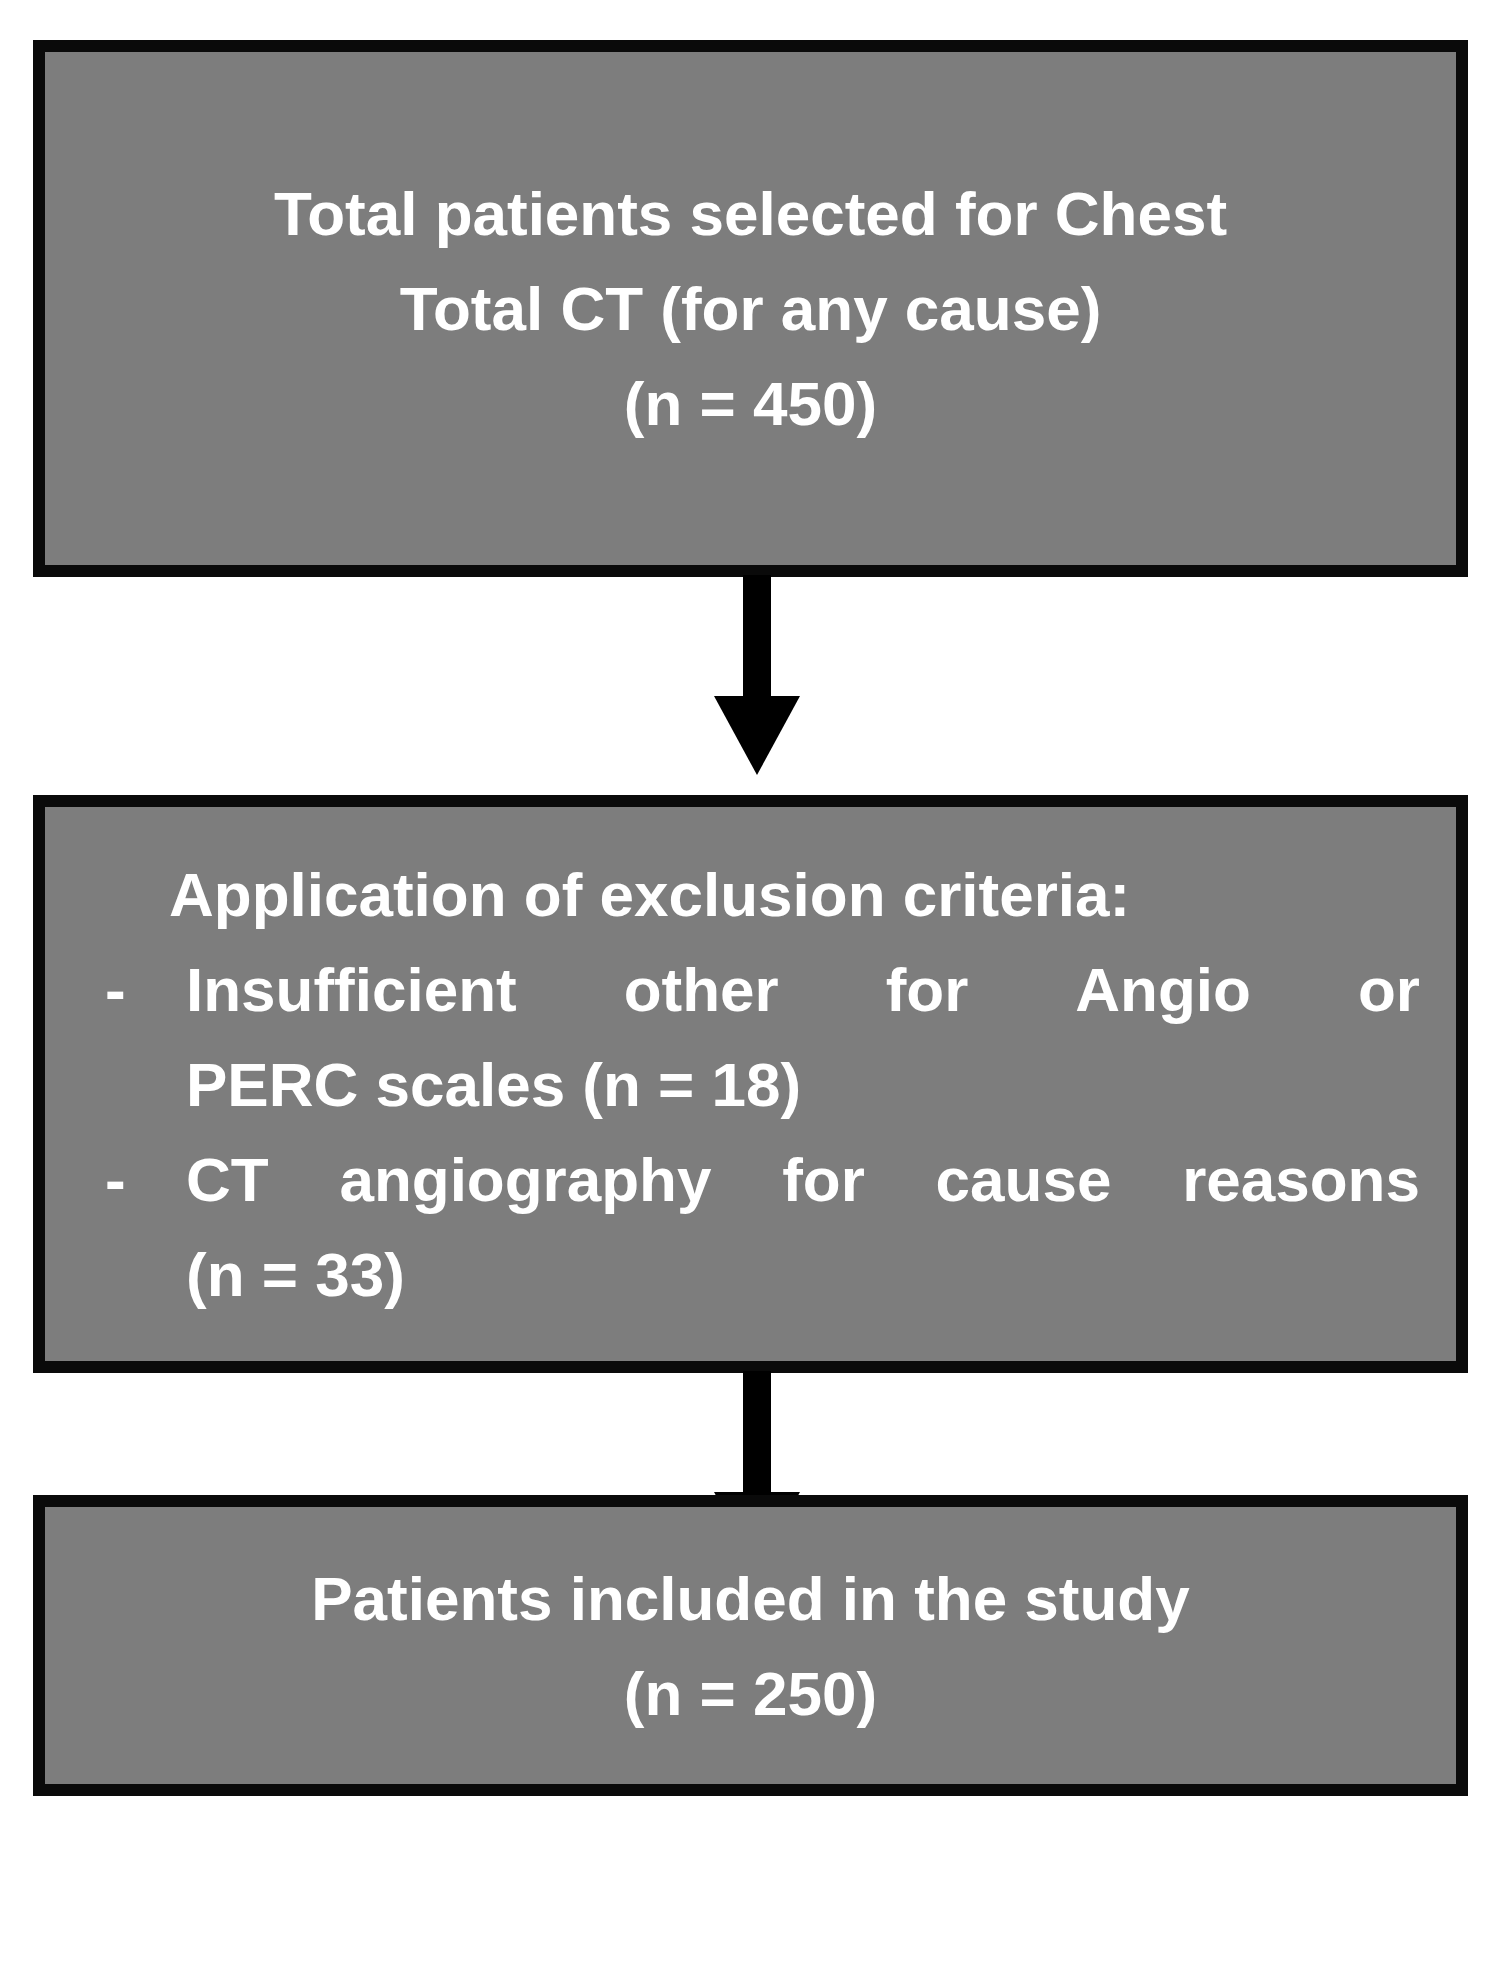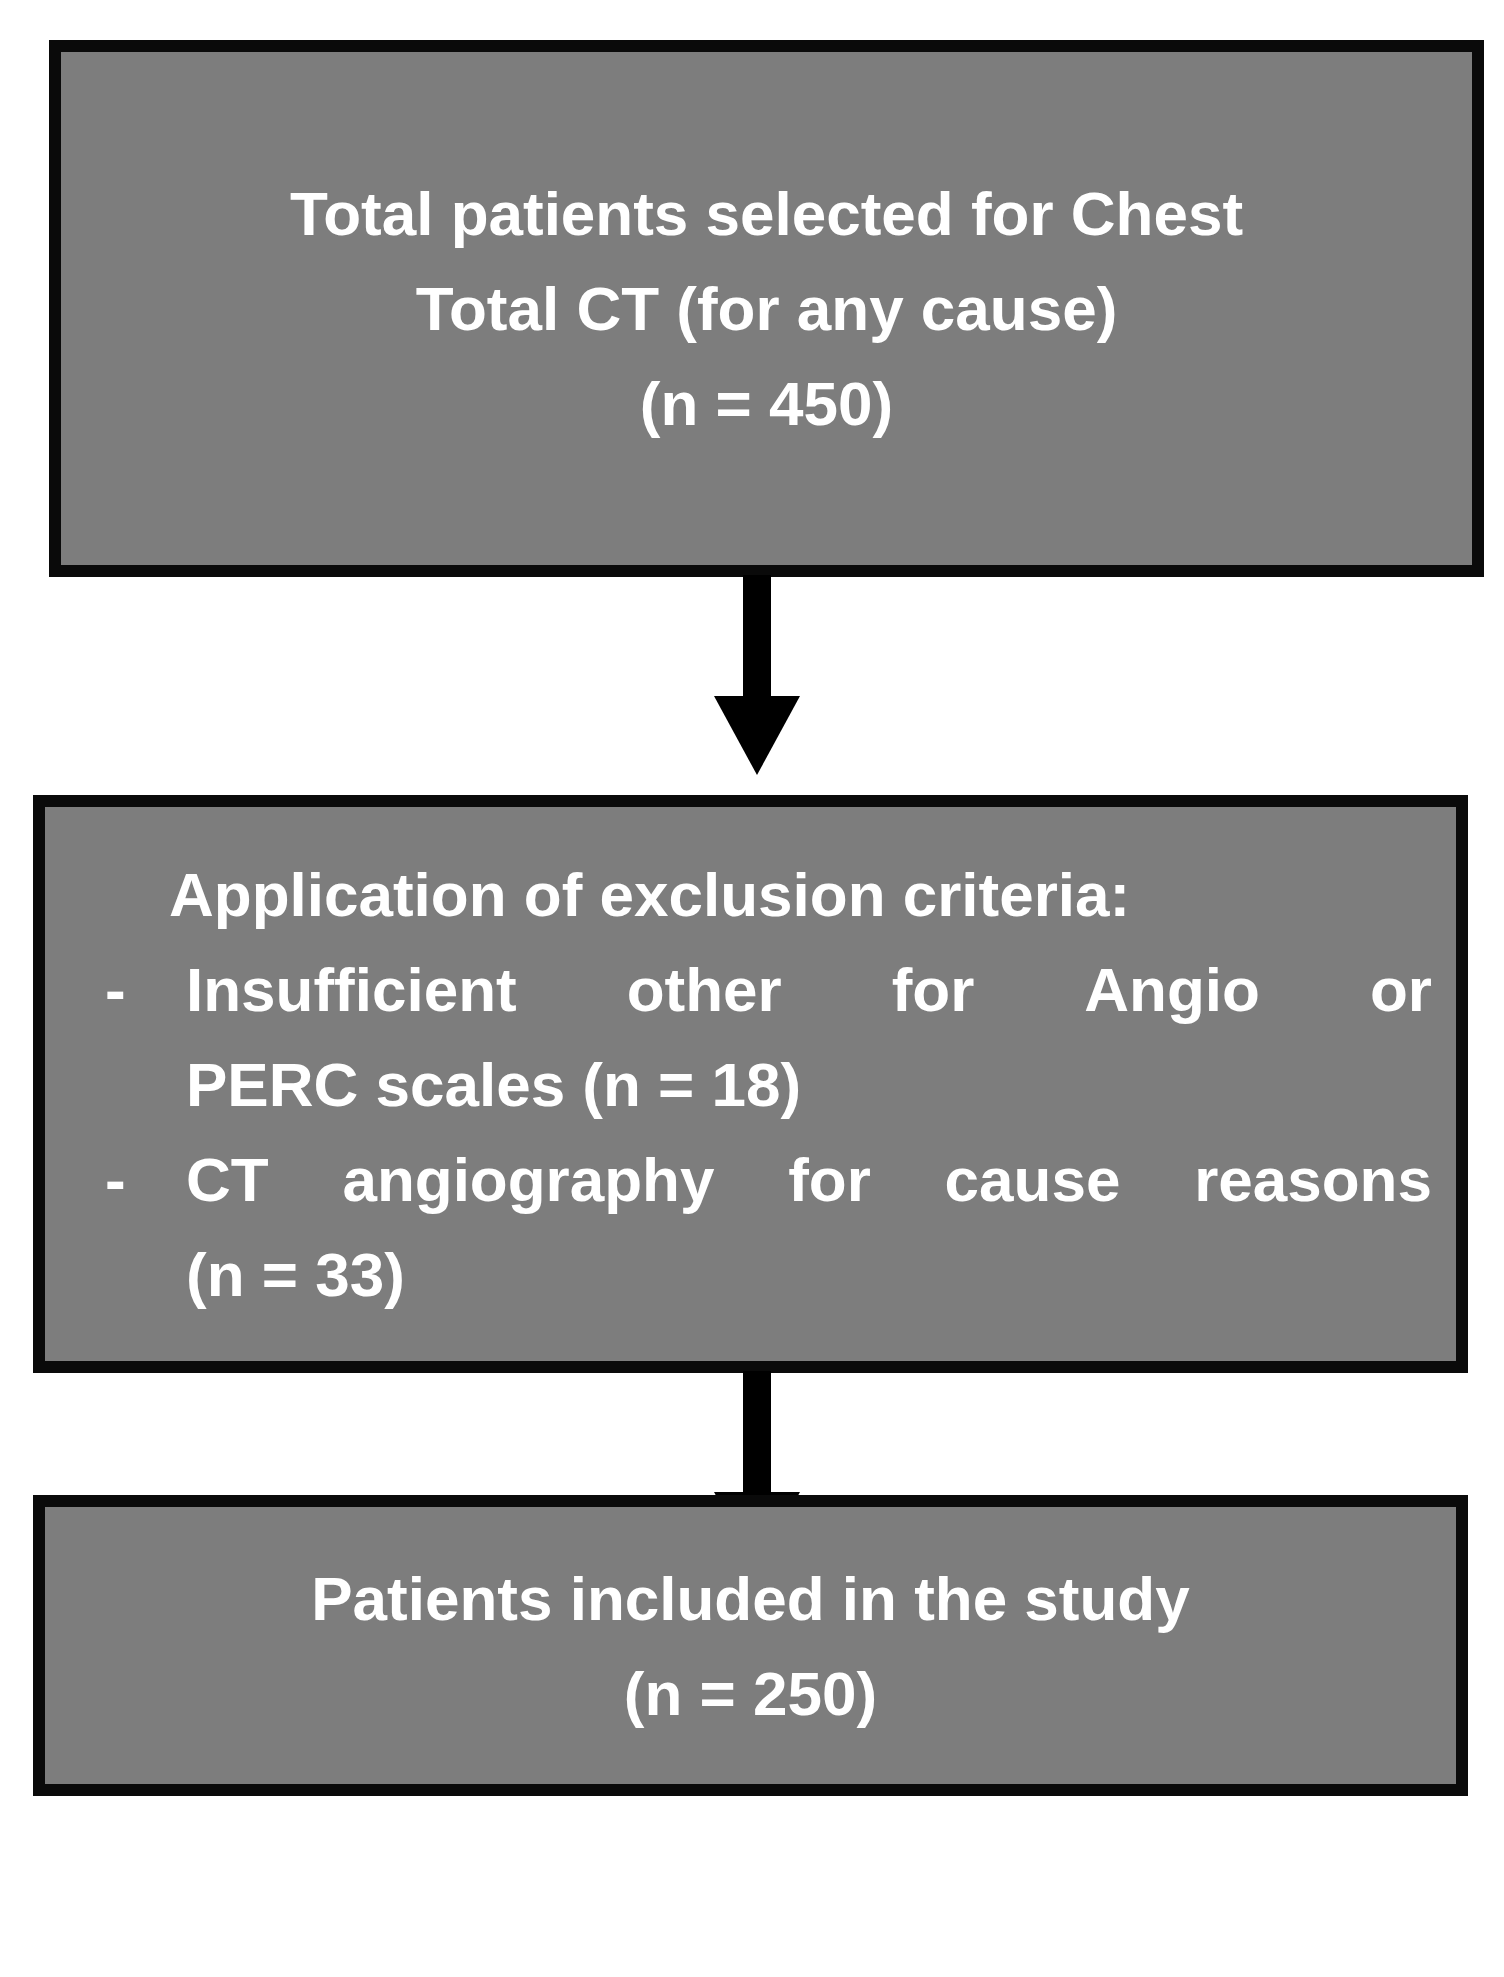--- a/index.html
+++ b/index.html
@@ -22,22 +22,22 @@
     width: 1435px;
     box-sizing: border-box;
     background: var(--box_fill, #7d7d7d);
     border: 12px solid var(--box_border, #0a0a0a);
     display: flex;
     flex-direction: column;
     justify-content: center;
     font-size: 62px;
     line-height: 95px;
   }
-  .box-top    { top: 40px;   height: 537px; align-items: center; text-align: center; margin-left: 16px; }
-  .box-middle { top: 795px;  height: 578px; padding: 0 24px 0 60px; }
+  .box-top    { top: 40px;   height: 537px; align-items: center; text-align: center; }
+  .box-middle { top: 795px;  height: 578px; padding: 0 36px 0 60px; }
   .box-bottom { top: 1495px; height: 301px; align-items: center; text-align: center; }
 
   .heading { margin-left: 64px; }
 
   .bullet { display: flex; align-items: flex-start; }
   .dash   { flex: 0 0 81px; }
   .btext  { flex: 1; min-width: 0; }
   .jline  { display: flex; justify-content: space-between; text-align: right; }
 
   .arrow {

